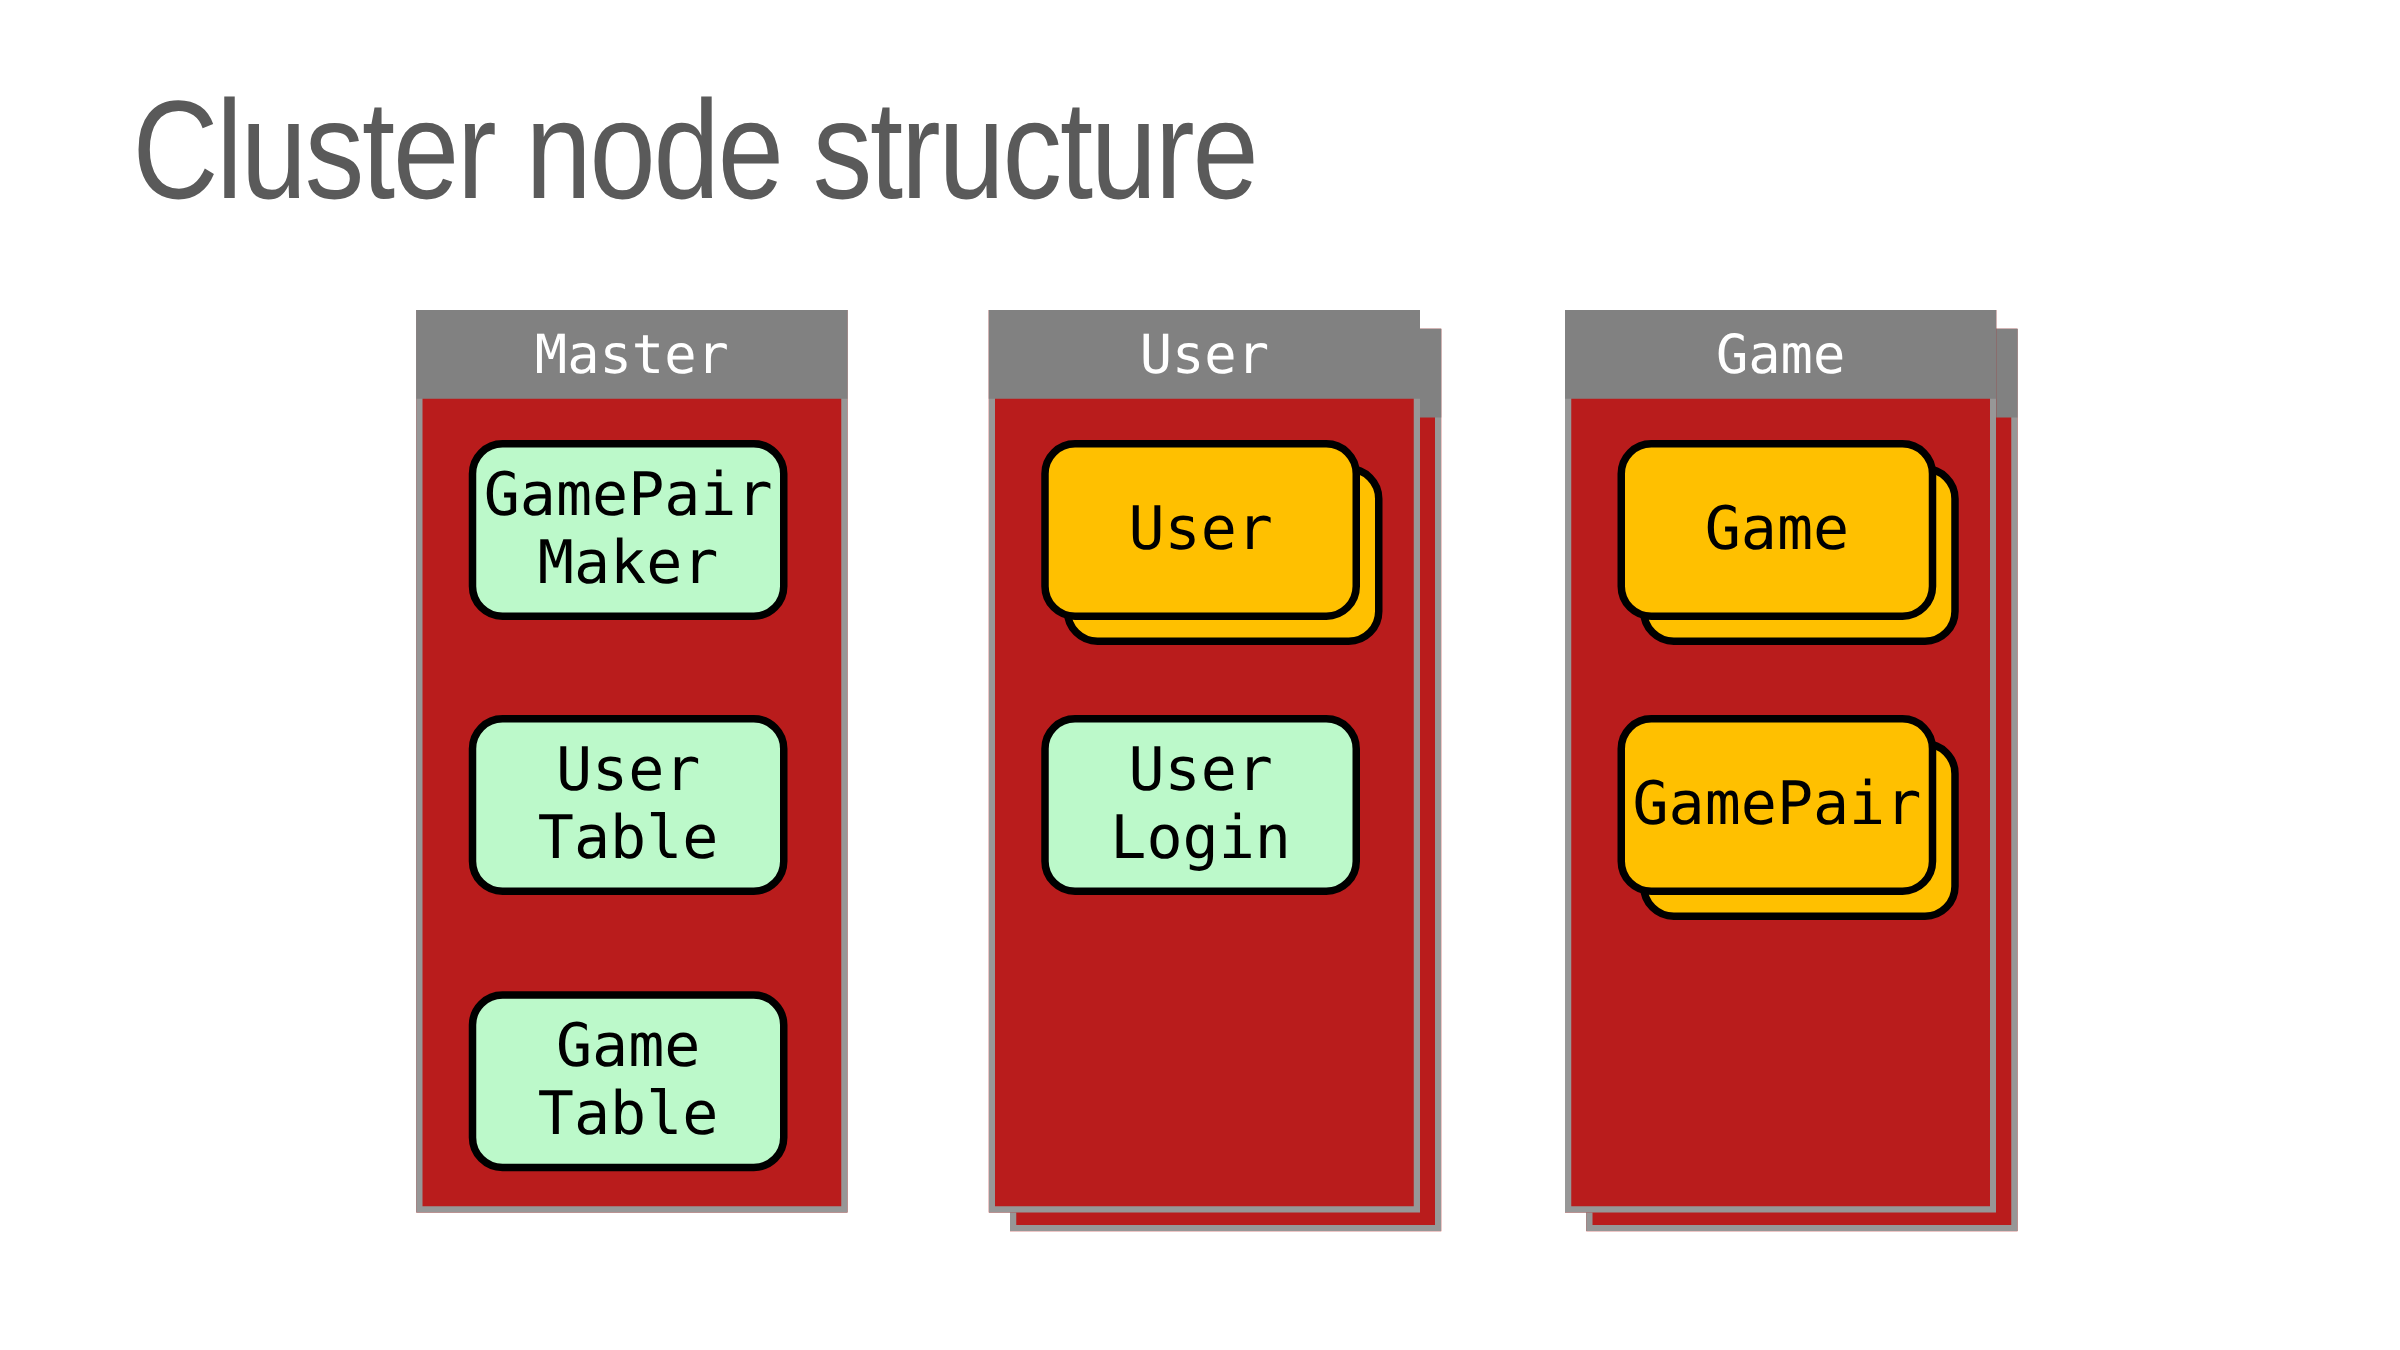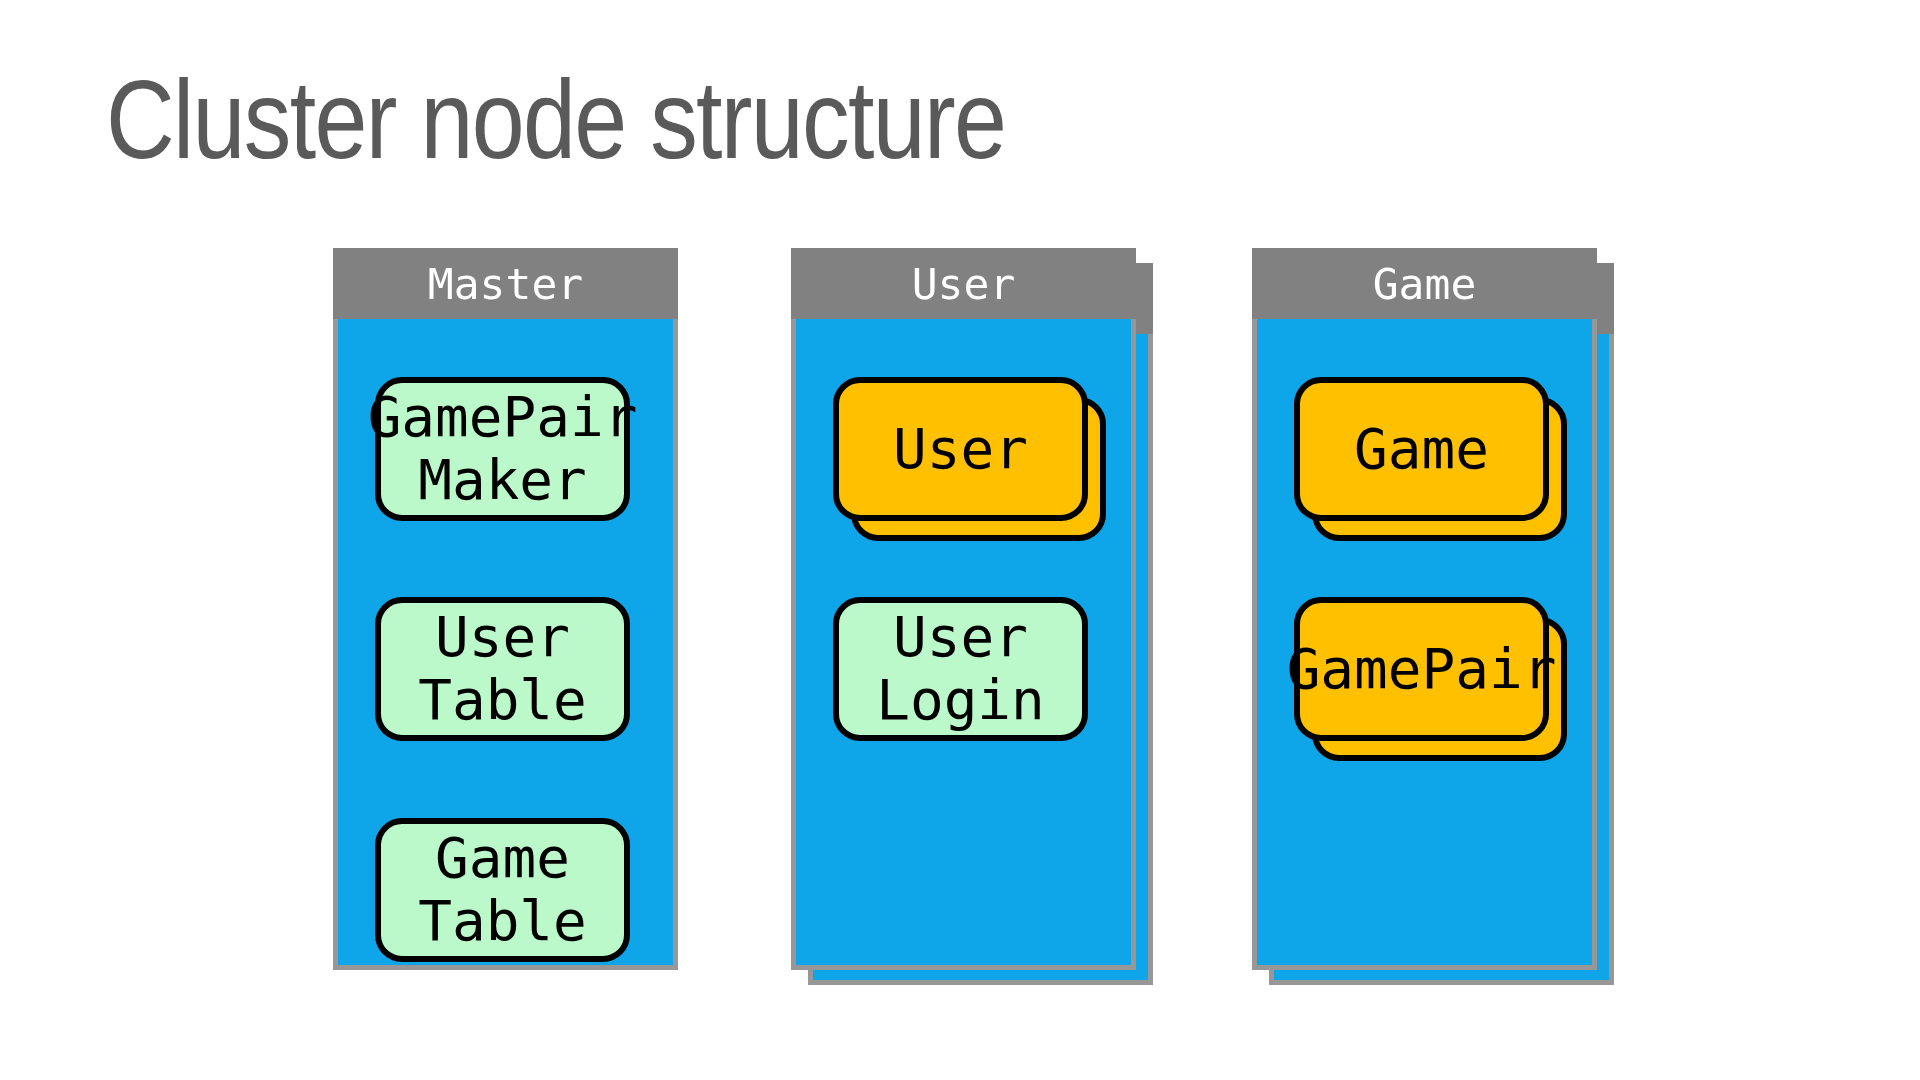--- a/index.html
+++ b/index.html
@@ -35,21 +35,21 @@
     height: 722px;
   }
   .col-master { left: 333px; }
   .col-user   { left: 791px; }
   .col-game   { left: 1252px; }
 
   .panel {
     position: absolute;
     left: 0; top: 0;
     width: 100%; height: 100%;
-    background: #0ea5e9;
+    background: #b91c1c;
     box-shadow: inset 0 0 0 5px var(--panel-border, #979797);
   }
   .panel.back { transform: translate(17px, 15px); }
 
   .panel-header {
     position: absolute;
     top: 0; left: 0;
     width: 100%; height: 71px;
     background: var(--header-bg, #818181);
     display: flex;
@@ -72,25 +72,24 @@
   .pos-3 { top: 545px; }
 
   .box {
     border: 6px solid var(--box-border, #000000);
     border-radius: 27px;
     box-sizing: border-box;
     display: flex;
     flex-direction: column;
     align-items: center;
     justify-content: center;
-    font-size: 56px;
+    font-size: 48px;
     line-height: 1.12;
     color: #000000;
     text-align: center;
-    margin-top: 25px;
   }
   .box[data-color="green"]  { background: var(--green-fill, #bcf9ca); }
   .box[data-color="orange"] { background: var(--orange-fill, #ffc000); }
 
   .box-stack .box {
     left: 0; top: 0;
     width: 100%; height: 100%;
   }
   .box-stack .box.back { transform: translate(18px, 20px); }
 </style>

